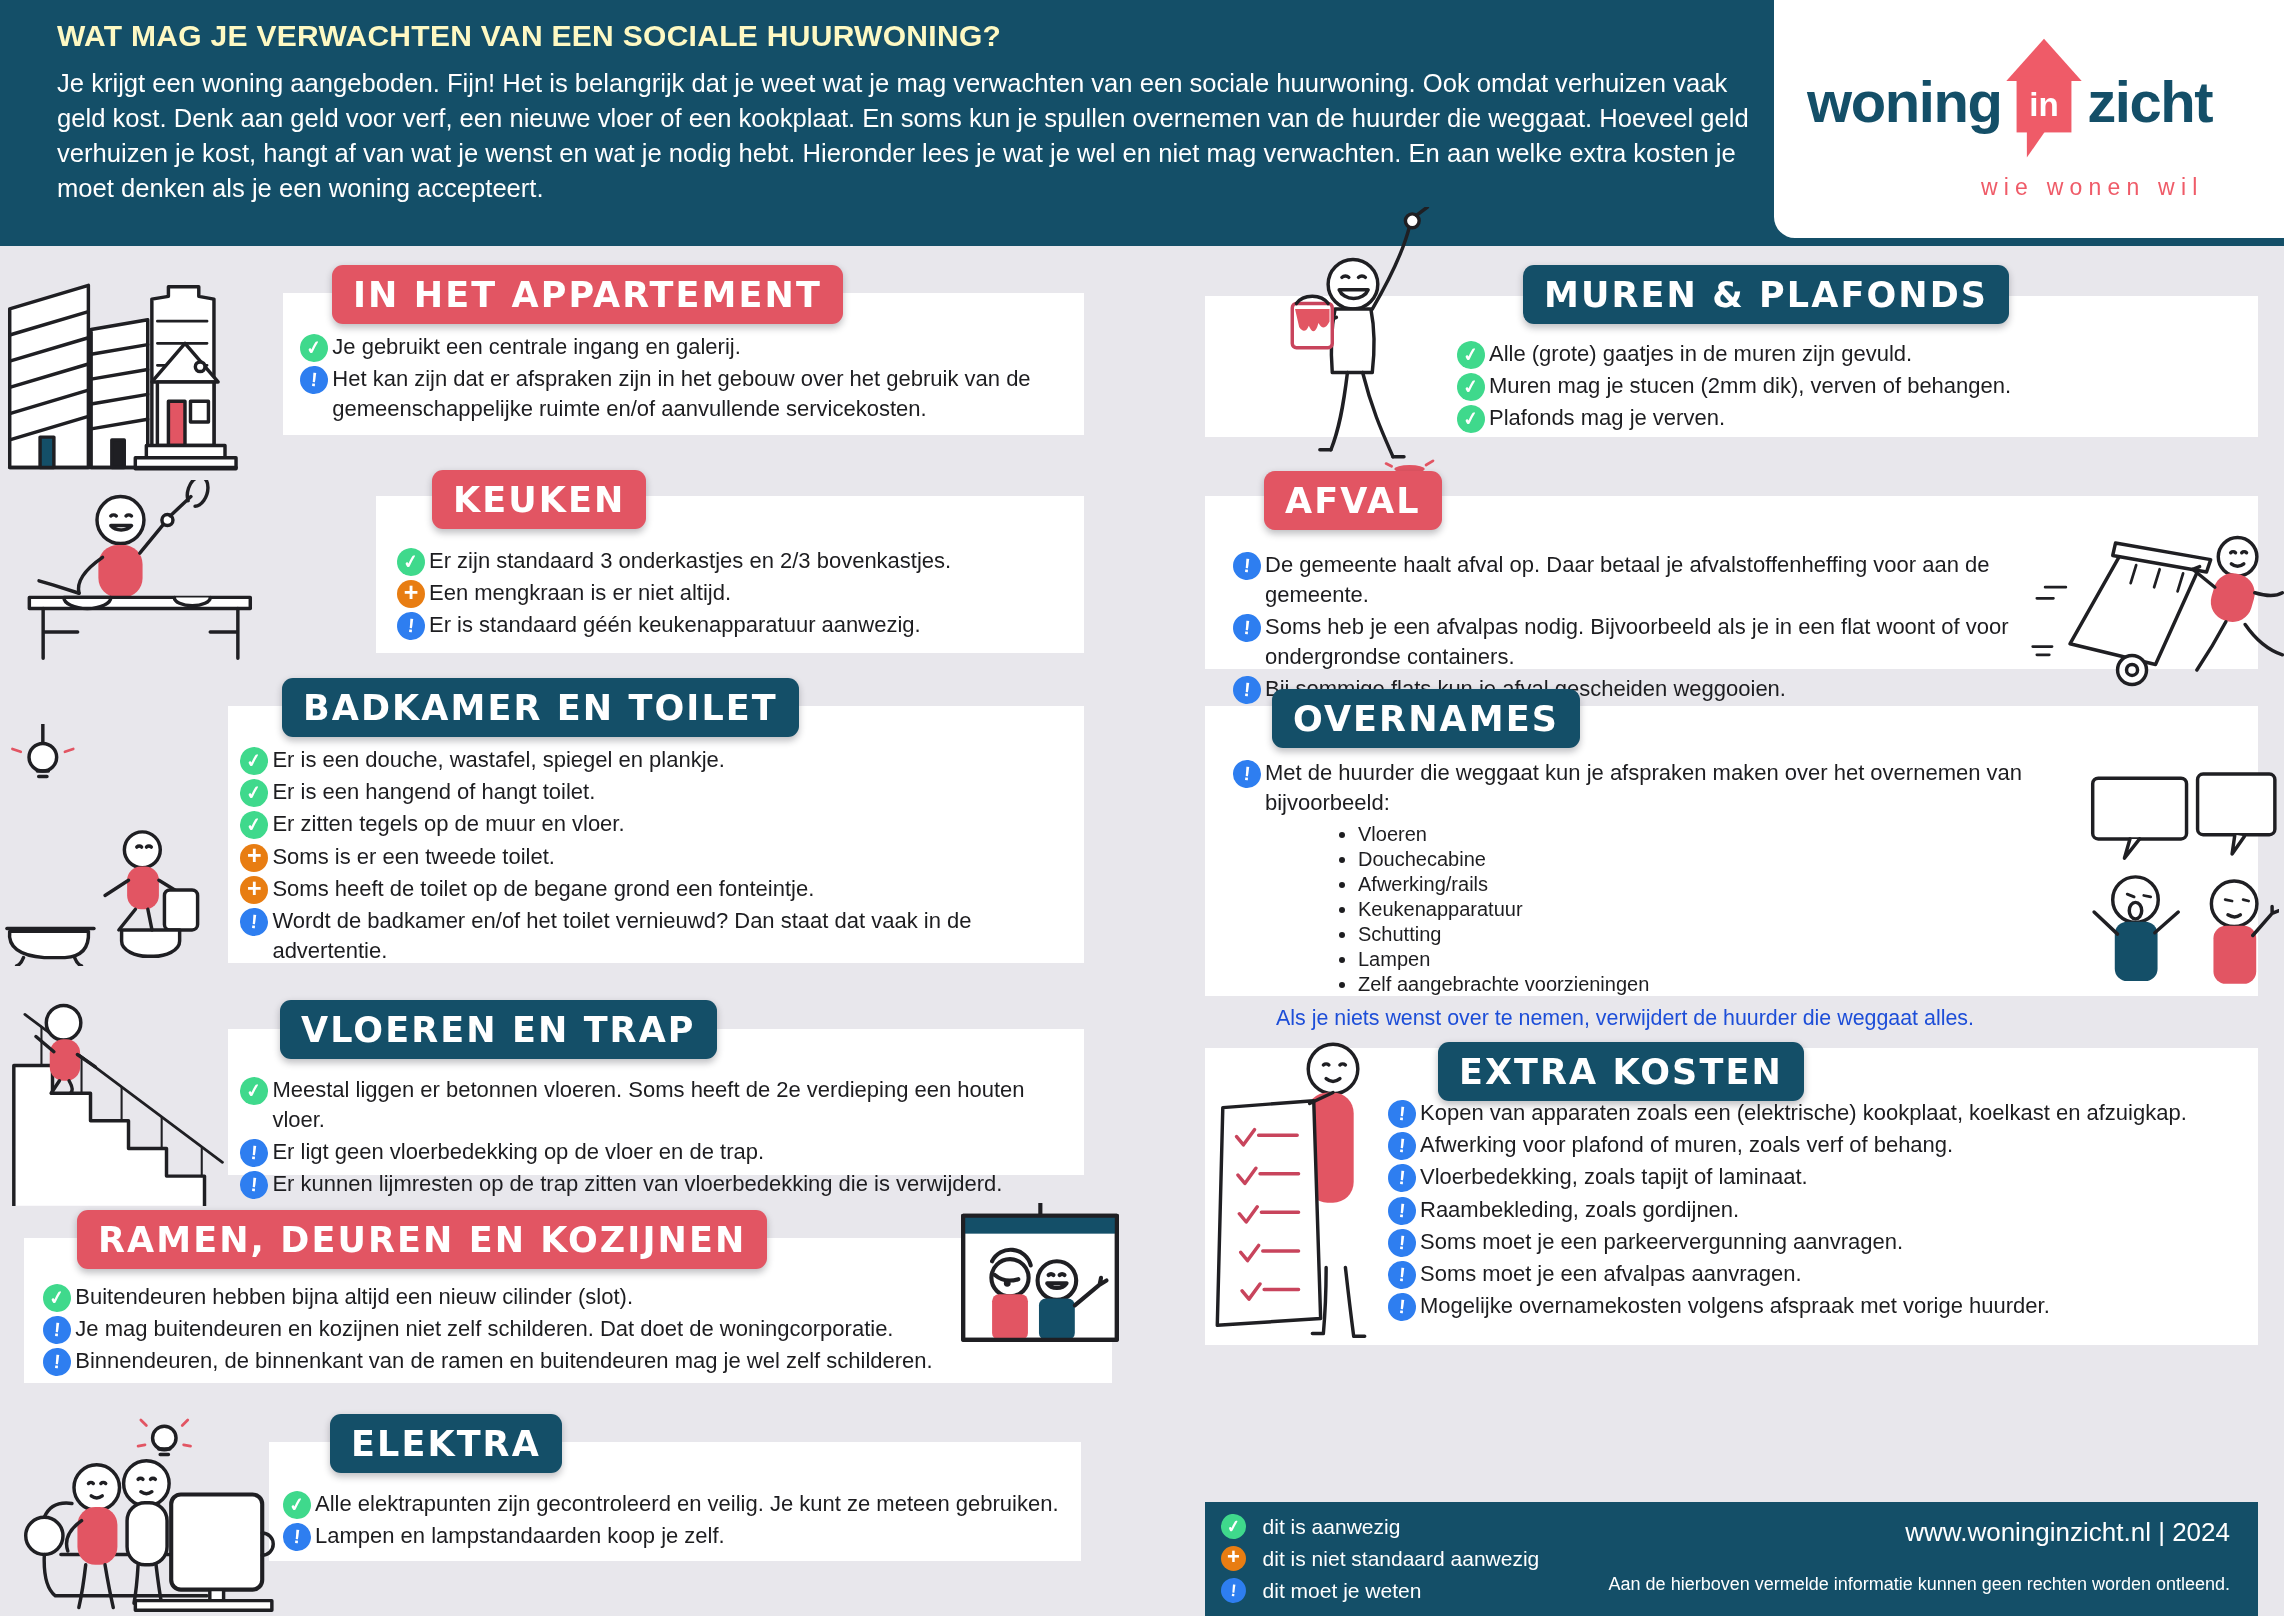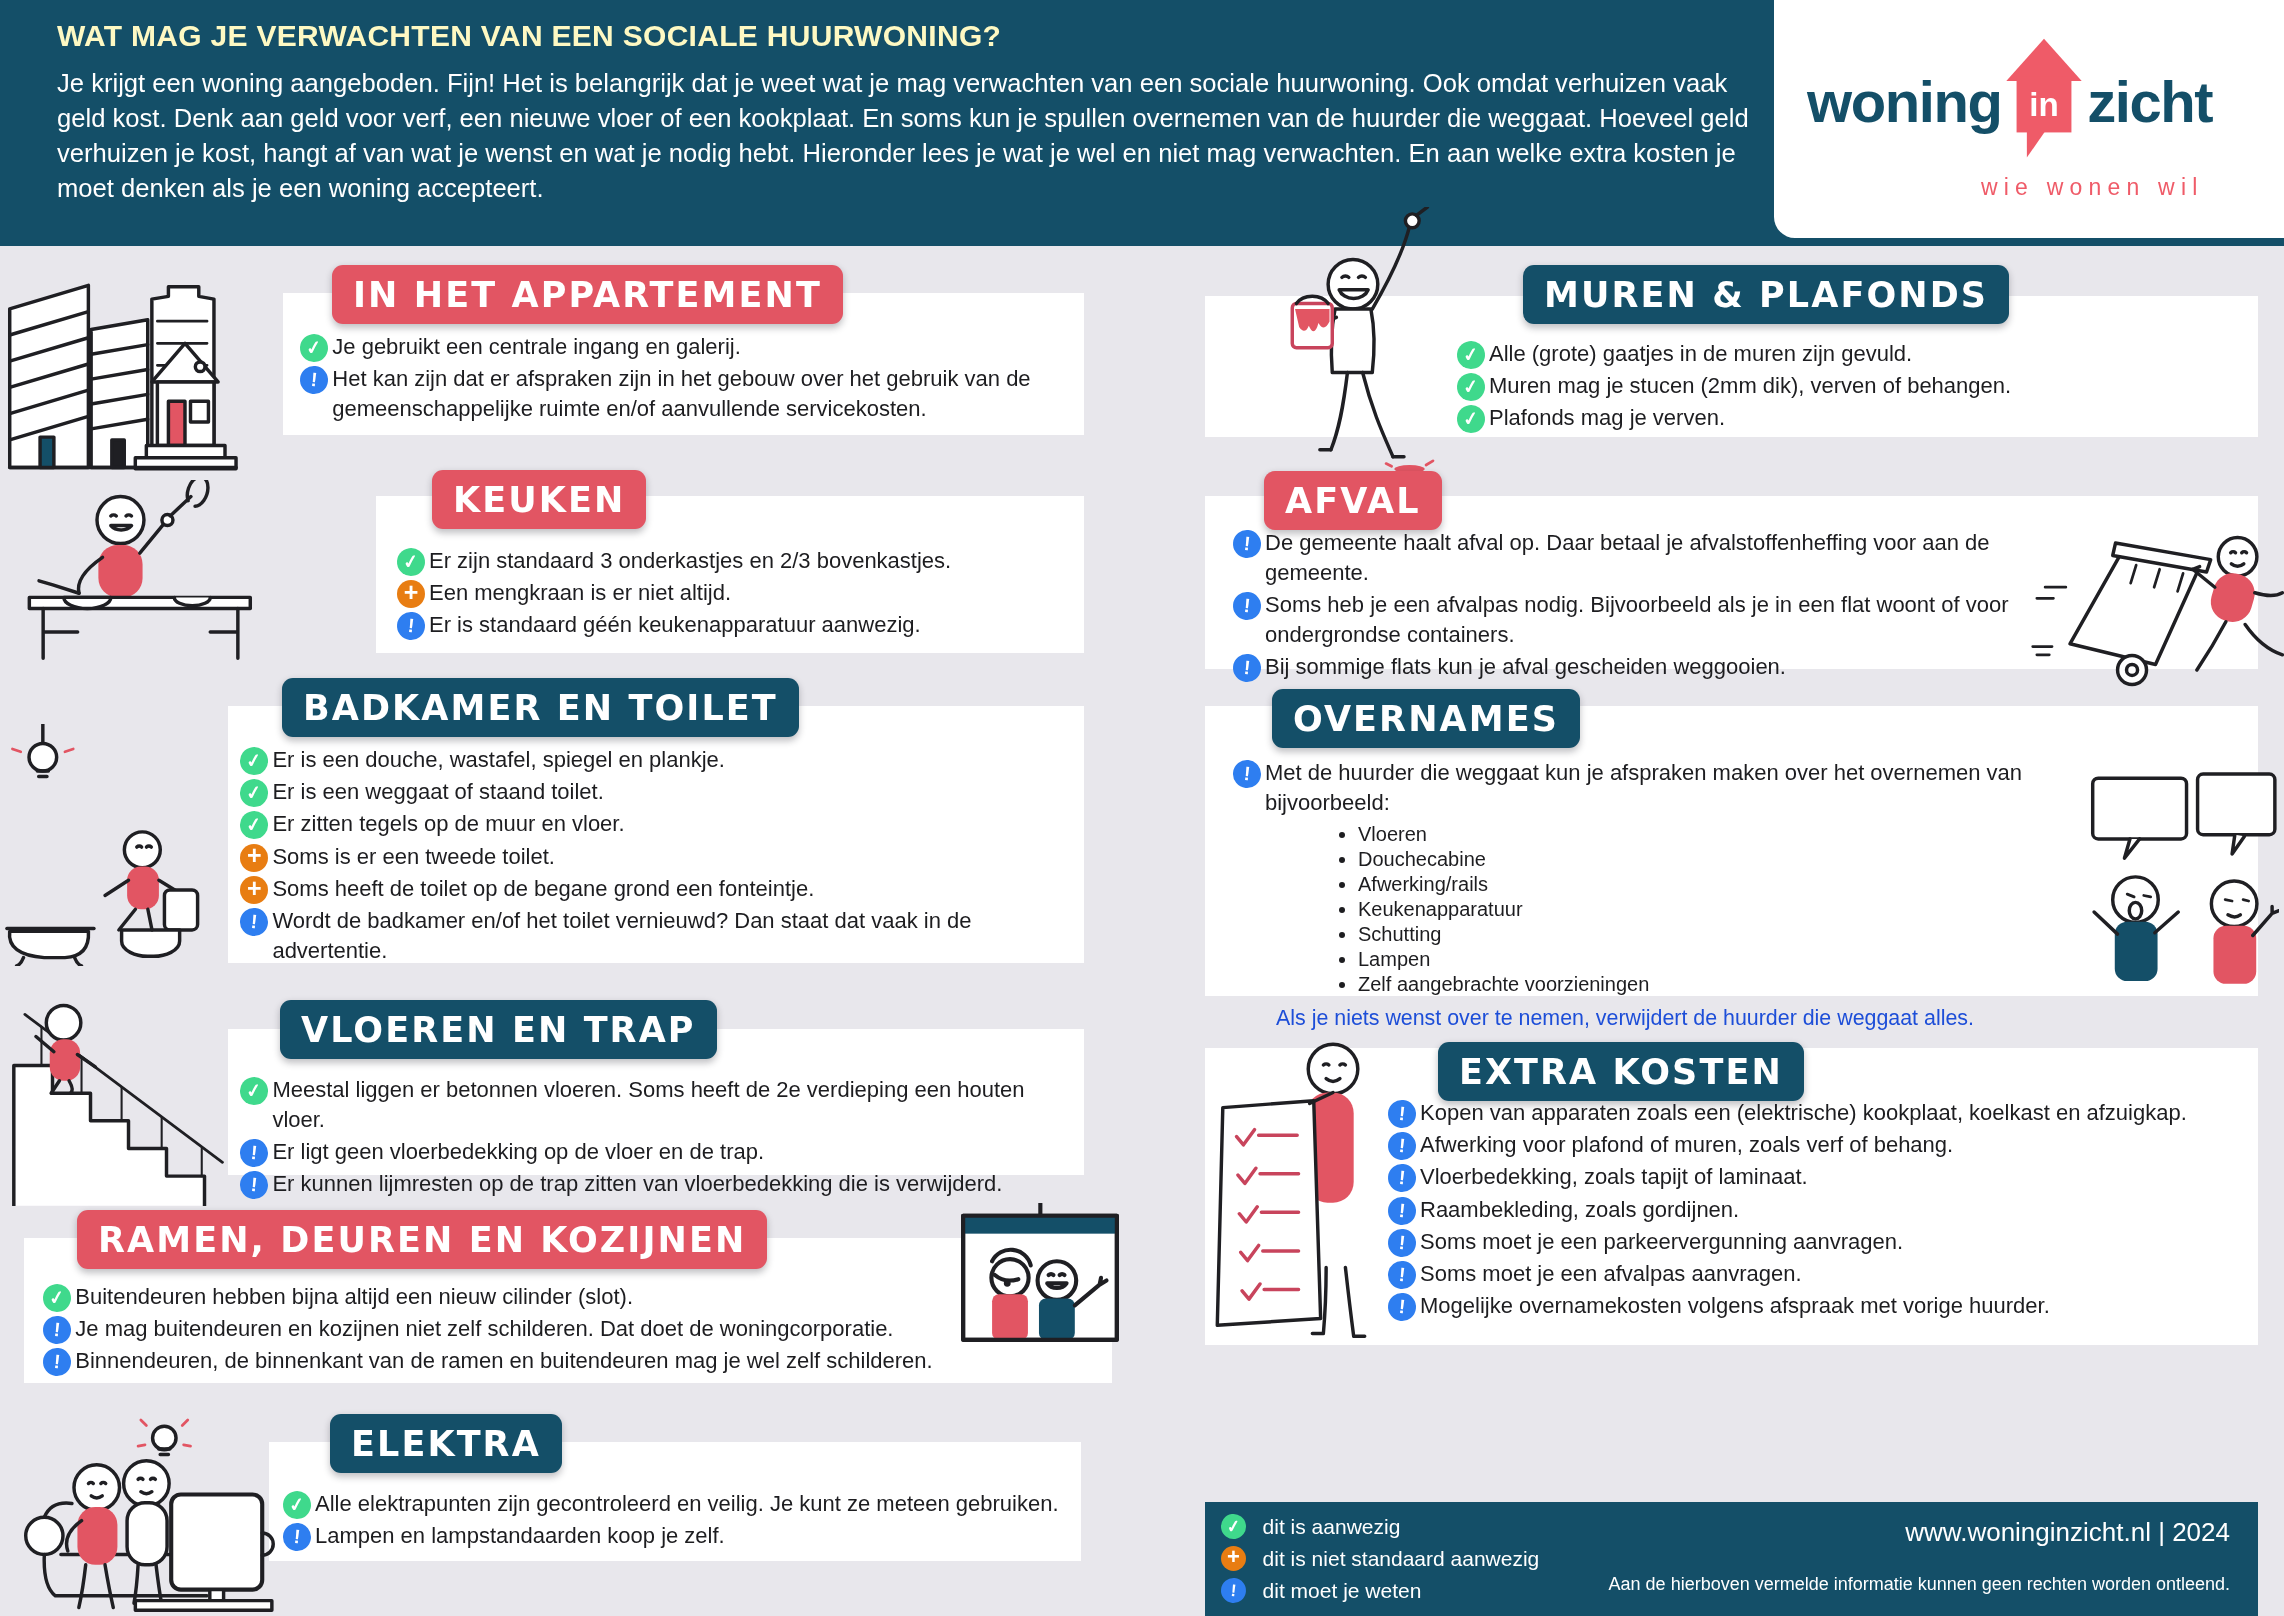--- a/index.html
+++ b/index.html
@@ -103,21 +103,21 @@
   </section>
 
   <div class="badge teal" style="left:282px;top:678px">BADKAMER EN TOILET</div>
   <section class="card" style="left:228px;top:706px;width:856px;height:257px;padding:39px 14px 0 12.4px">
     <div class="item">
       <span class="ic ic-check"></span>
       <span class="item-text">Er is een douche, wastafel, spiegel en plankje.</span>
     </div>
     <div class="item">
       <span class="ic ic-check"></span>
-      <span class="item-text">Er is een weggaat of staand toilet.</span>
+      <span class="item-text">Er is een hangend of hangt toilet.</span>
     </div>
     <div class="item">
       <span class="ic ic-check"></span>
       <span class="item-text">Er zitten tegels op de muur en vloer.</span>
     </div>
     <div class="item">
       <span class="ic ic-plus"></span>
       <span class="item-text">Soms is er een tweede toilet.</span>
     </div>
     <div class="item">
@@ -184,21 +184,21 @@
       <span class="ic ic-check"></span>
       <span class="item-text">Muren mag je stucen (2mm dik), verven of behangen.</span>
     </div>
     <div class="item">
       <span class="ic ic-check"></span>
       <span class="item-text">Plafonds mag je verven.</span>
     </div>
   </section>
 
   <div class="badge red" style="left:1264px;top:471px">AFVAL</div>
-  <section class="card" style="left:1205px;top:496px;width:1053px;height:173px;padding:32px 193px 0 28px">
+  <section class="card" style="left:1205px;top:496px;width:1053px;height:173px;padding:54px 193px 0 28px">
     <div class="item">
       <span class="ic ic-info"></span>
       <span class="item-text">De gemeente haalt afval op. Daar betaal je afvalstoffenheffing voor aan de gemeente.</span>
     </div>
     <div class="item">
       <span class="ic ic-info"></span>
       <span class="item-text" style="max-width:774px">Soms heb je een afvalpas nodig. Bijvoorbeeld als je in een flat woont of voor ondergrondse containers.</span>
     </div>
     <div class="item">
       <span class="ic ic-info"></span>

